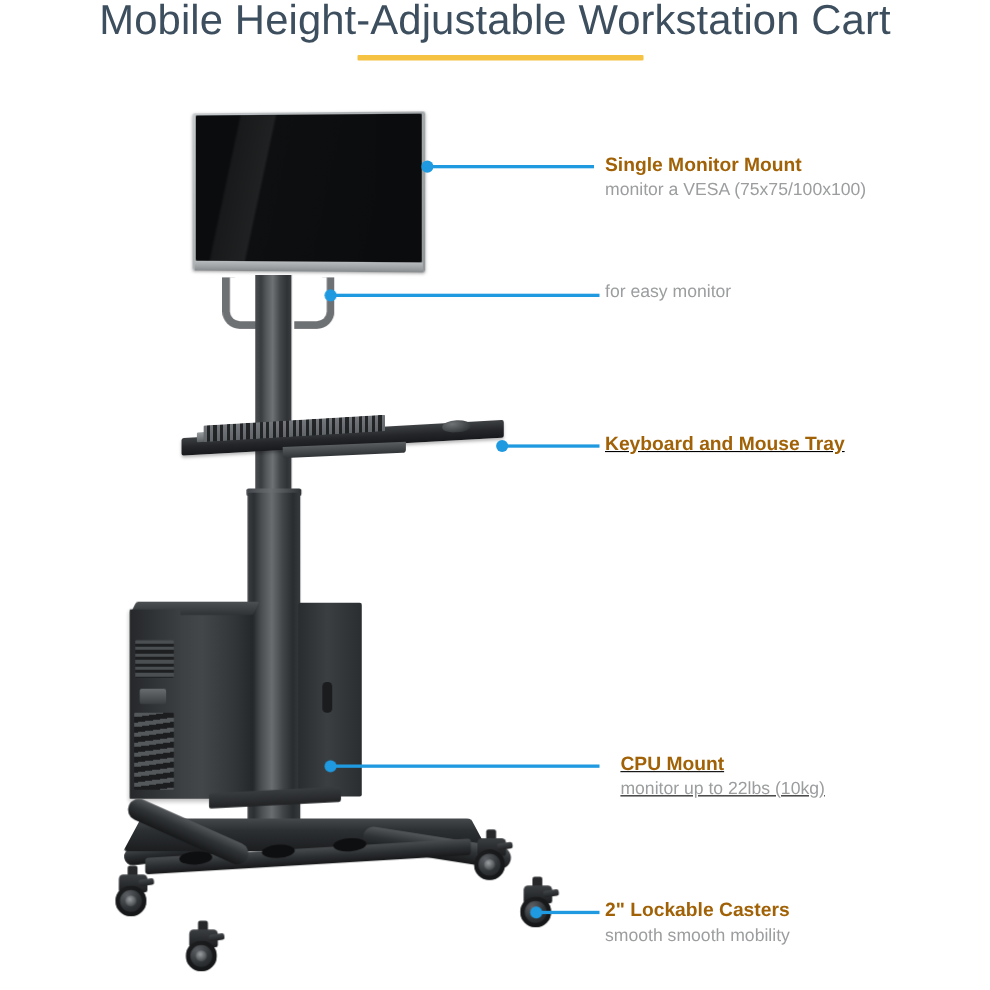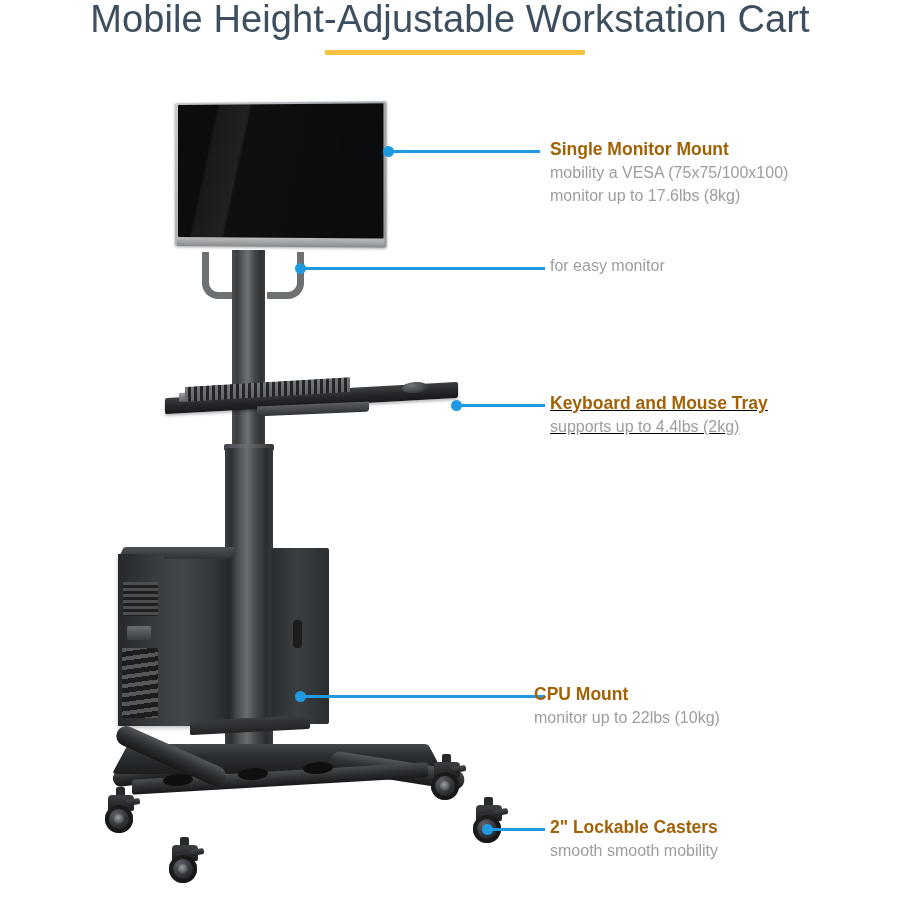--- a/index.html
+++ b/index.html
@@ -538,46 +538,44 @@
     <div class="caster-wheel"></div>
     <div class="caster-hub"></div>
   </div>
 </div>
 
 <div class="callout" style="left:388px; top:150px;">
   <div class="callout-dot"></div>
   <div class="callout-line" style="width:152px;"></div>
   <div class="callout-text" style="left:162px;">
     <div class="callout-title">Single Monitor Mount</div>
-    <div class="callout-sub">mobility a VESA (75x75/100x100)</div>
-    <div class="callout-sub">monitor up to 17.6lbs (8kg)</div>
+    <div class="callout-sub">monitor a VESA (75x75/100x100)</div>
   </div>
 </div>
 
 <div class="callout" style="left:300px; top:267px;">
   <div class="callout-dot"></div>
   <div class="callout-line" style="width:245px;"></div>
   <div class="callout-text" style="left:250px;">
     <div class="callout-sub">for easy monitor</div>
   </div>
 </div>
 
 <div class="callout" style="left:456px; top:404px;">
   <div class="callout-dot"></div>
   <div class="callout-line" style="width:89px;"></div>
   <div class="callout-text" style="left:94px;text-decoration:underline;">
     <div class="callout-title">Keyboard and Mouse Tray</div>
-    <div class="callout-sub">supports up to 4.4lbs (2kg)</div>
   </div>
 </div>
 
 <div class="callout" style="left:300px; top:695px;">
   <div class="callout-dot"></div>
   <div class="callout-line" style="width:245px;"></div>
-  <div class="callout-text" style="left:234px;">
+  <div class="callout-text" style="left:264px;text-decoration:underline;">
     <div class="callout-title">CPU Mount</div>
     <div class="callout-sub">monitor up to 22lbs (10kg)</div>
   </div>
 </div>
 
 <div class="callout" style="left:487px; top:828px;">
   <div class="callout-dot"></div>
   <div class="callout-line" style="width:58px;"></div>
   <div class="callout-text" style="left:63px;">
     <div class="callout-title">2" Lockable Casters</div>

